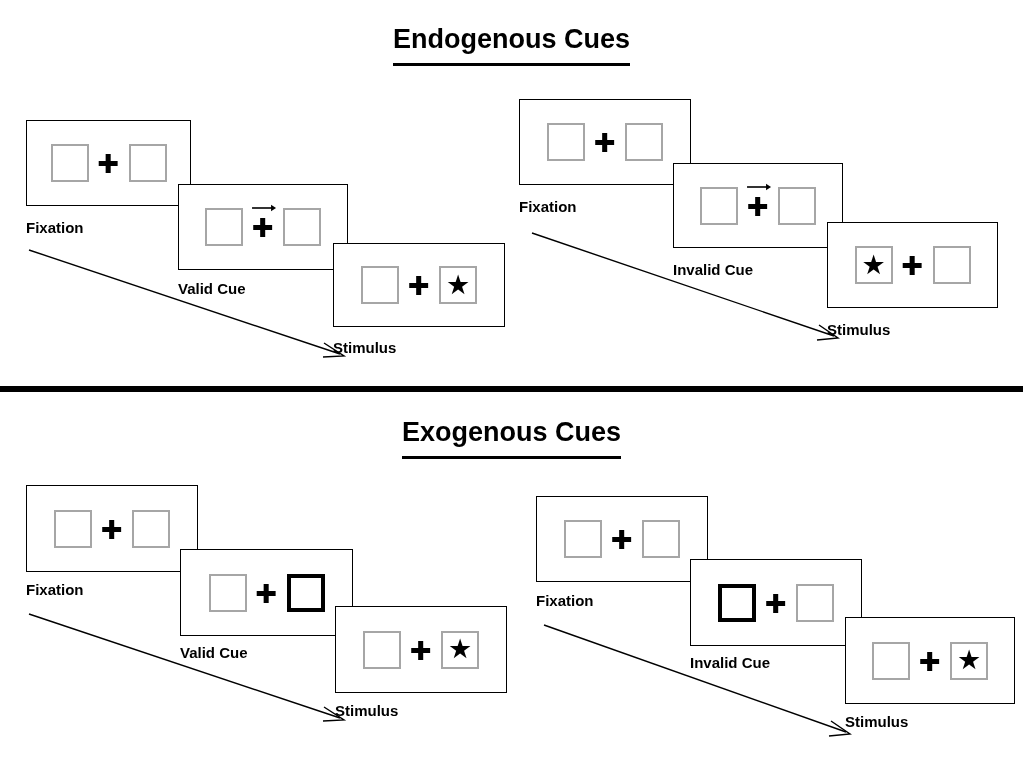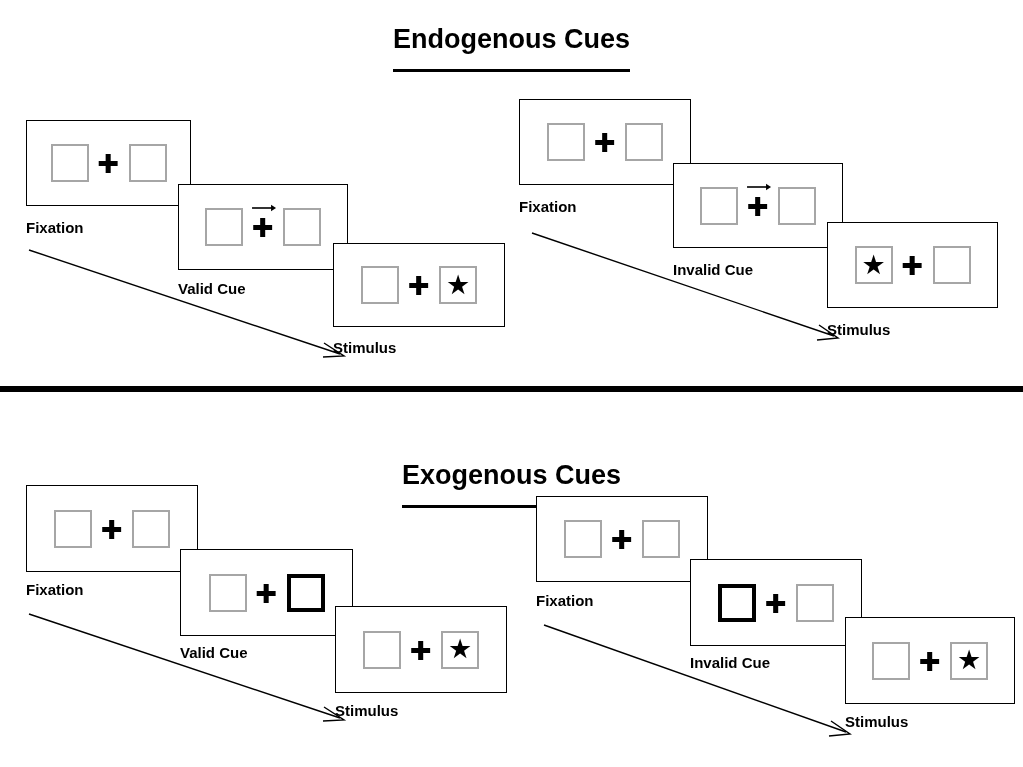--- a/index.html
+++ b/index.html
@@ -28,24 +28,24 @@
     width: 1023px;
     text-align: center;
     font-size: 27px;
     font-weight: bold;
     color: #000000;
     letter-spacing: 0px;
   }
   .section-title span.ul {
     display: inline-block;
     border-bottom: 3px solid #000000;
-    padding-bottom: 14px;
+    padding-bottom: 8px;
   }
   #title-endogenous { top: 24px; }
-  #title-exogenous  { top: 417px; margin-top: 43px; }
+  #title-exogenous  { top: 417px; }
 
   
   .divider {
     position: absolute;
     left: 0;
     top: 386px;
     width: 1023px;
     height: 6px;
     background: #000000;
   }

